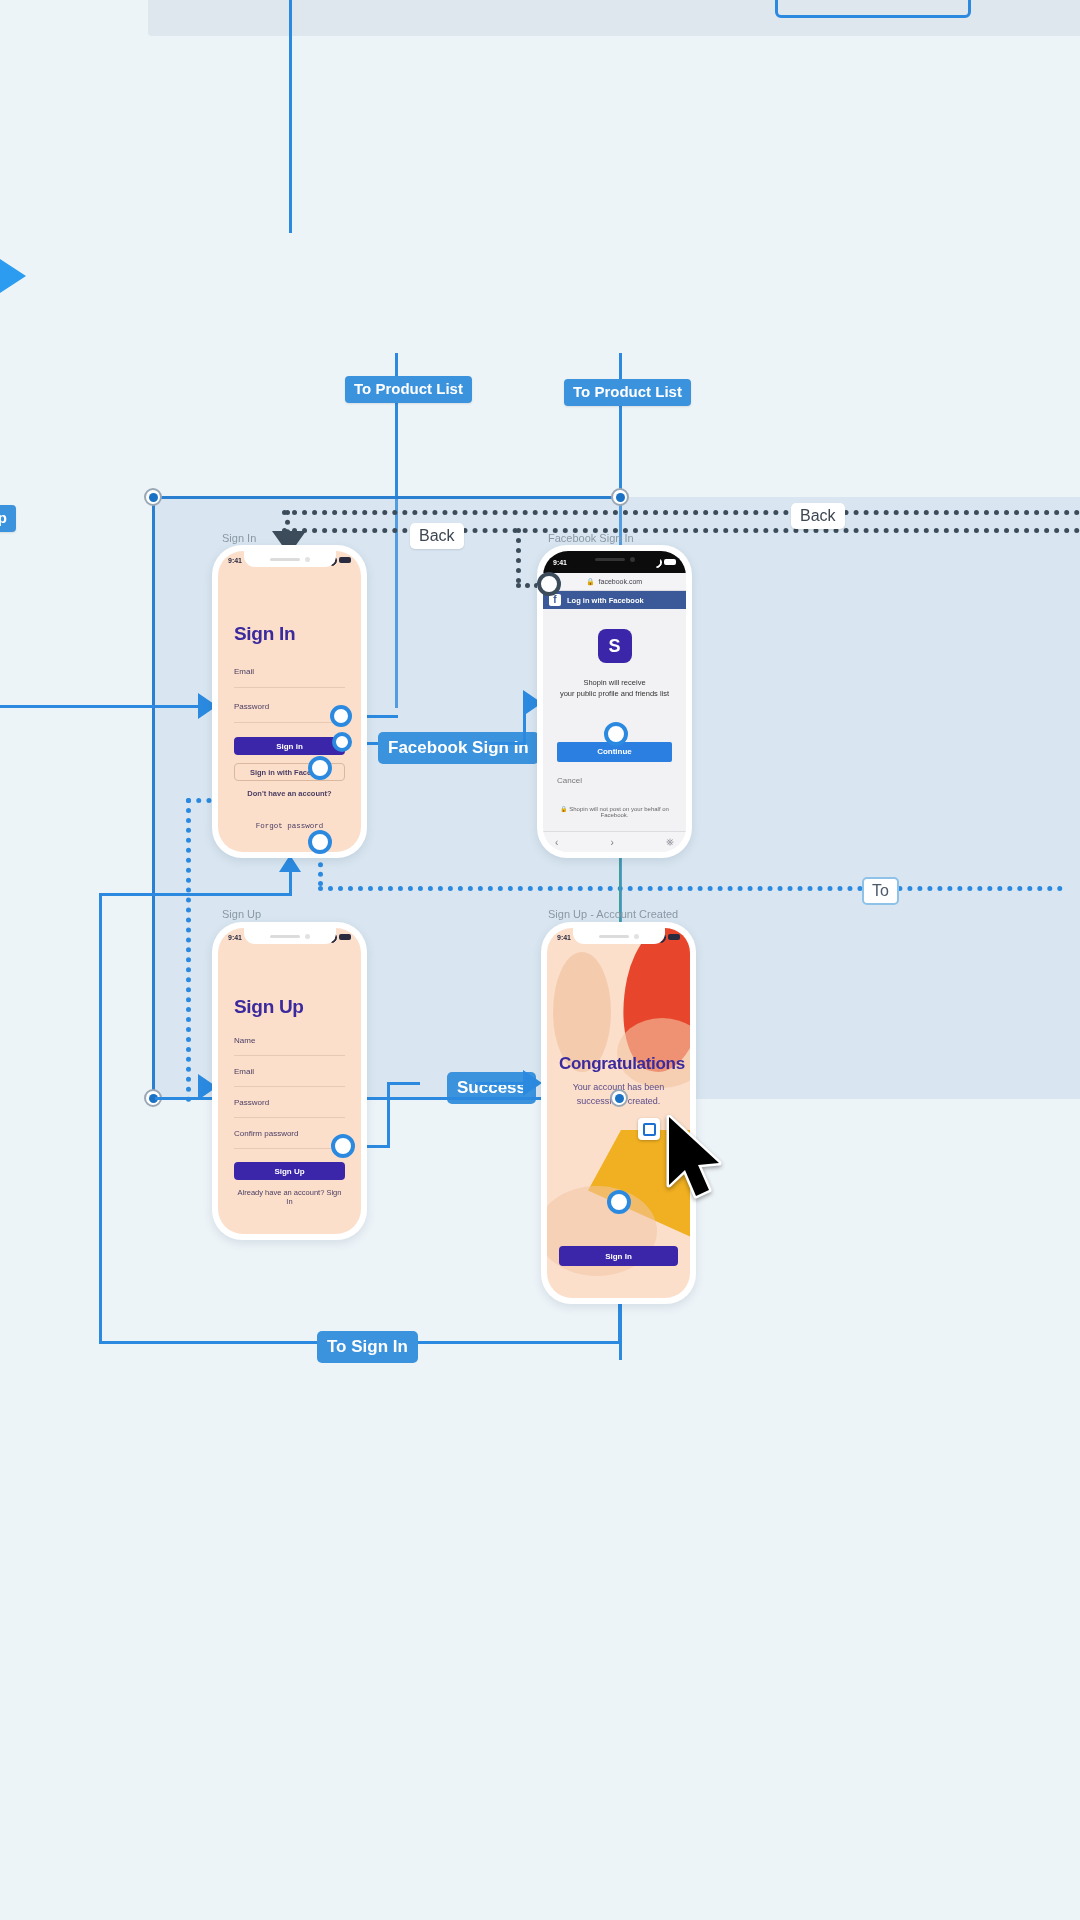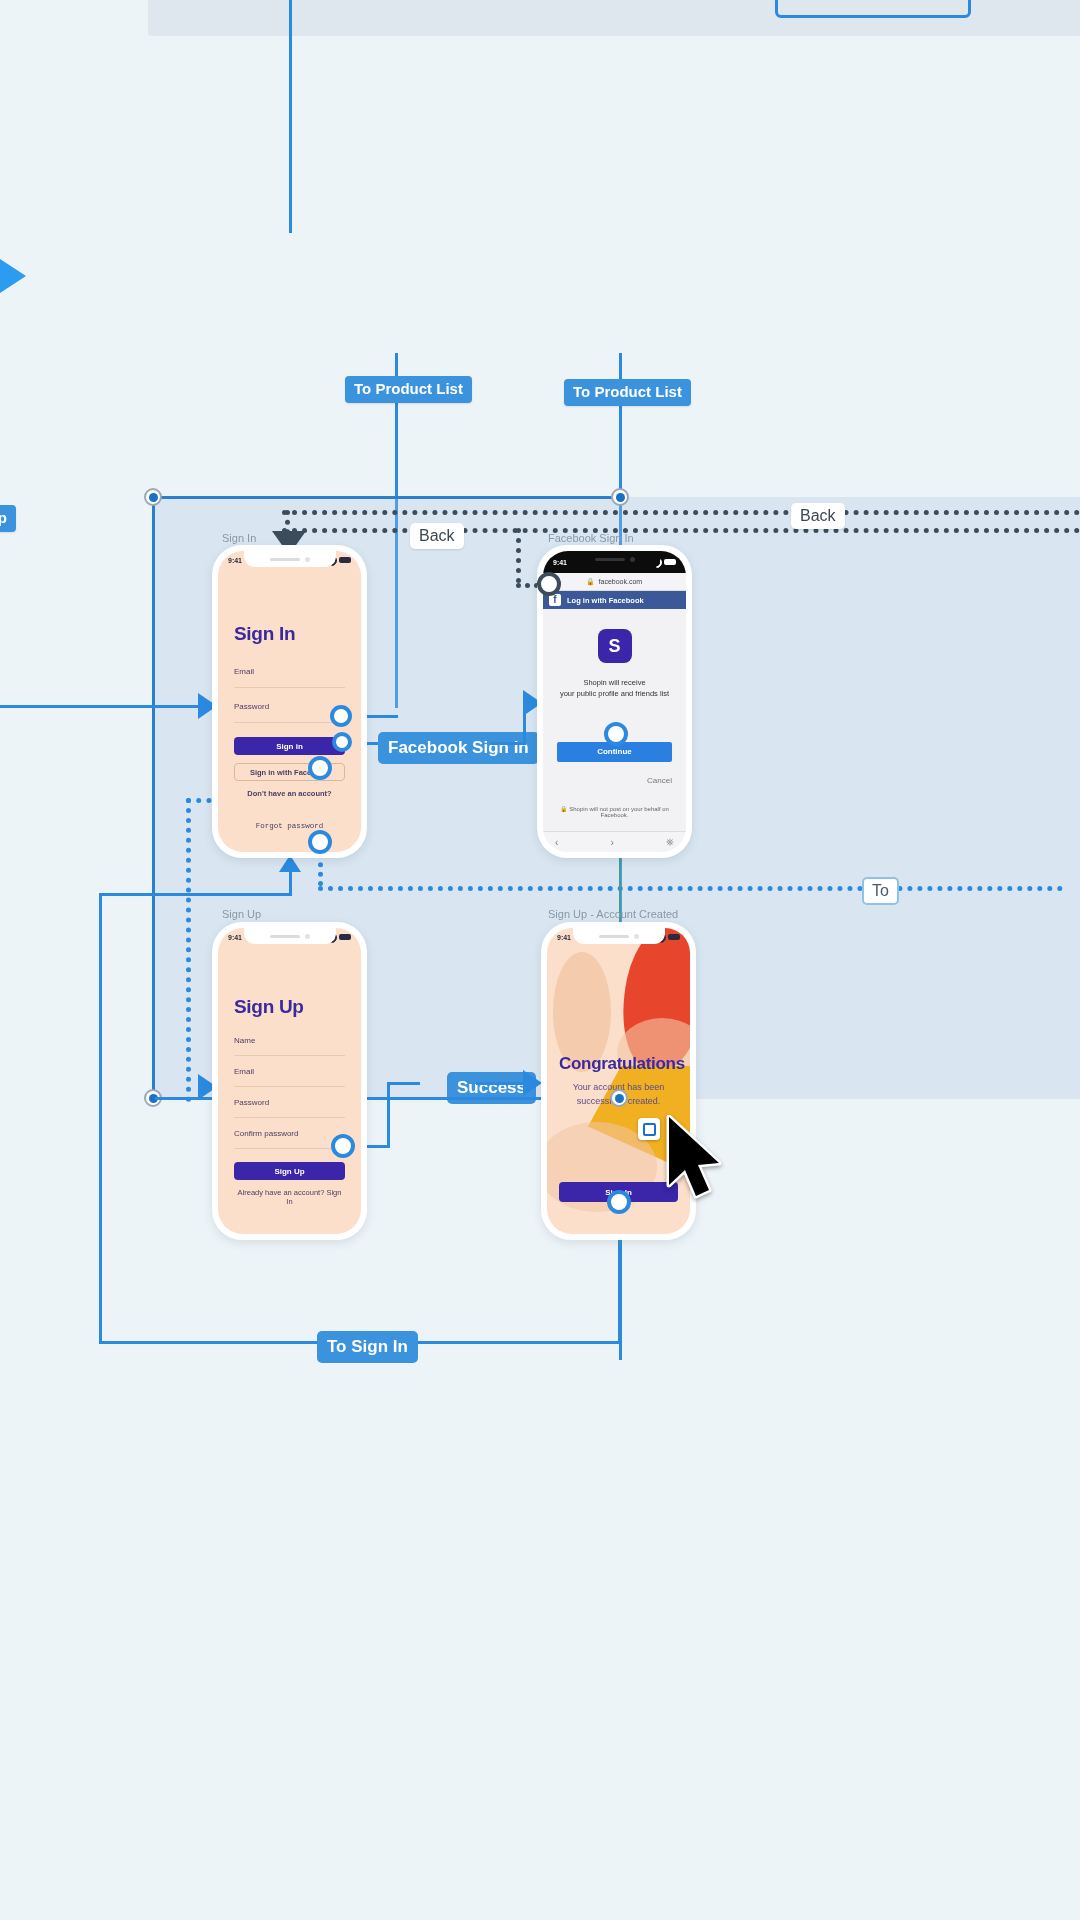--- a/index.html
+++ b/index.html
@@ -267,21 +267,21 @@
     color: #fff; font-size: 18px; font-weight: bold;
     display: flex; align-items: center; justify-content: center;
     margin: 0 auto;
   }
   .fb-desc { font-size: 7.5px; color: #333; text-align: center; line-height: 1.5; }
   .fb-cont {
     background: #2b7fe0; color: #fff; height: 20px;
     display:flex;align-items:center;justify-content:center;
     font-size: 8px; font-weight:bold; border-radius: 2px;
   }
-  .fb-cancel { text-align:right; font-size: 8px; color: #777; }
+  .fb-cancel { text-align:left; font-size: 8px; color: #777; }
   .fb-note { font-size: 6px; color: #666; text-align: center; }
   .fb-bottombar {
     position:absolute; left:0;right:0;bottom:0; height: 20px;
     background: #f4f4f6; border-top: 1px solid #dcdce0;
     display:flex;align-items:center;justify-content:space-between;
     padding: 0 12px; color:#7a7a85; font-size: 10px;
   }
 
   
   .blob { position: absolute; }
@@ -558,21 +558,21 @@
         </div>
 
         <div class="btn-primary" style="margin-top:13px; height:18px;">Sign Up</div>
         <div class="smalltxt" style="margin-top:8px;">Already have an account? Sign In</div>
       </div>
     </div>
   </div>
   <div class="abs hotspot" style="left:331px; top:1134px; width:24px; height:24px;"></div>
 
   <div class="abs cap" style="left:548px; top:908px;">Sign Up - Account Created</div>
-  <div class="phone" style="left:541px; top:922px; width:155px; height:318px;">
+  <div class="phone" style="left:541px; top:922px; width:155px; height:382px;">
     <div class="phone-screen">
       <div class="blob blob-peach1"></div>
       <div class="blob blob-red"></div>
       <div class="blob blob-peach2"></div>
       <div class="blob blob-yellow"></div>
       <div class="blob blob-peach3"></div>
 
       <div class="notch">
         <span class="speaker"></span>
           <span class="cam"></span>

